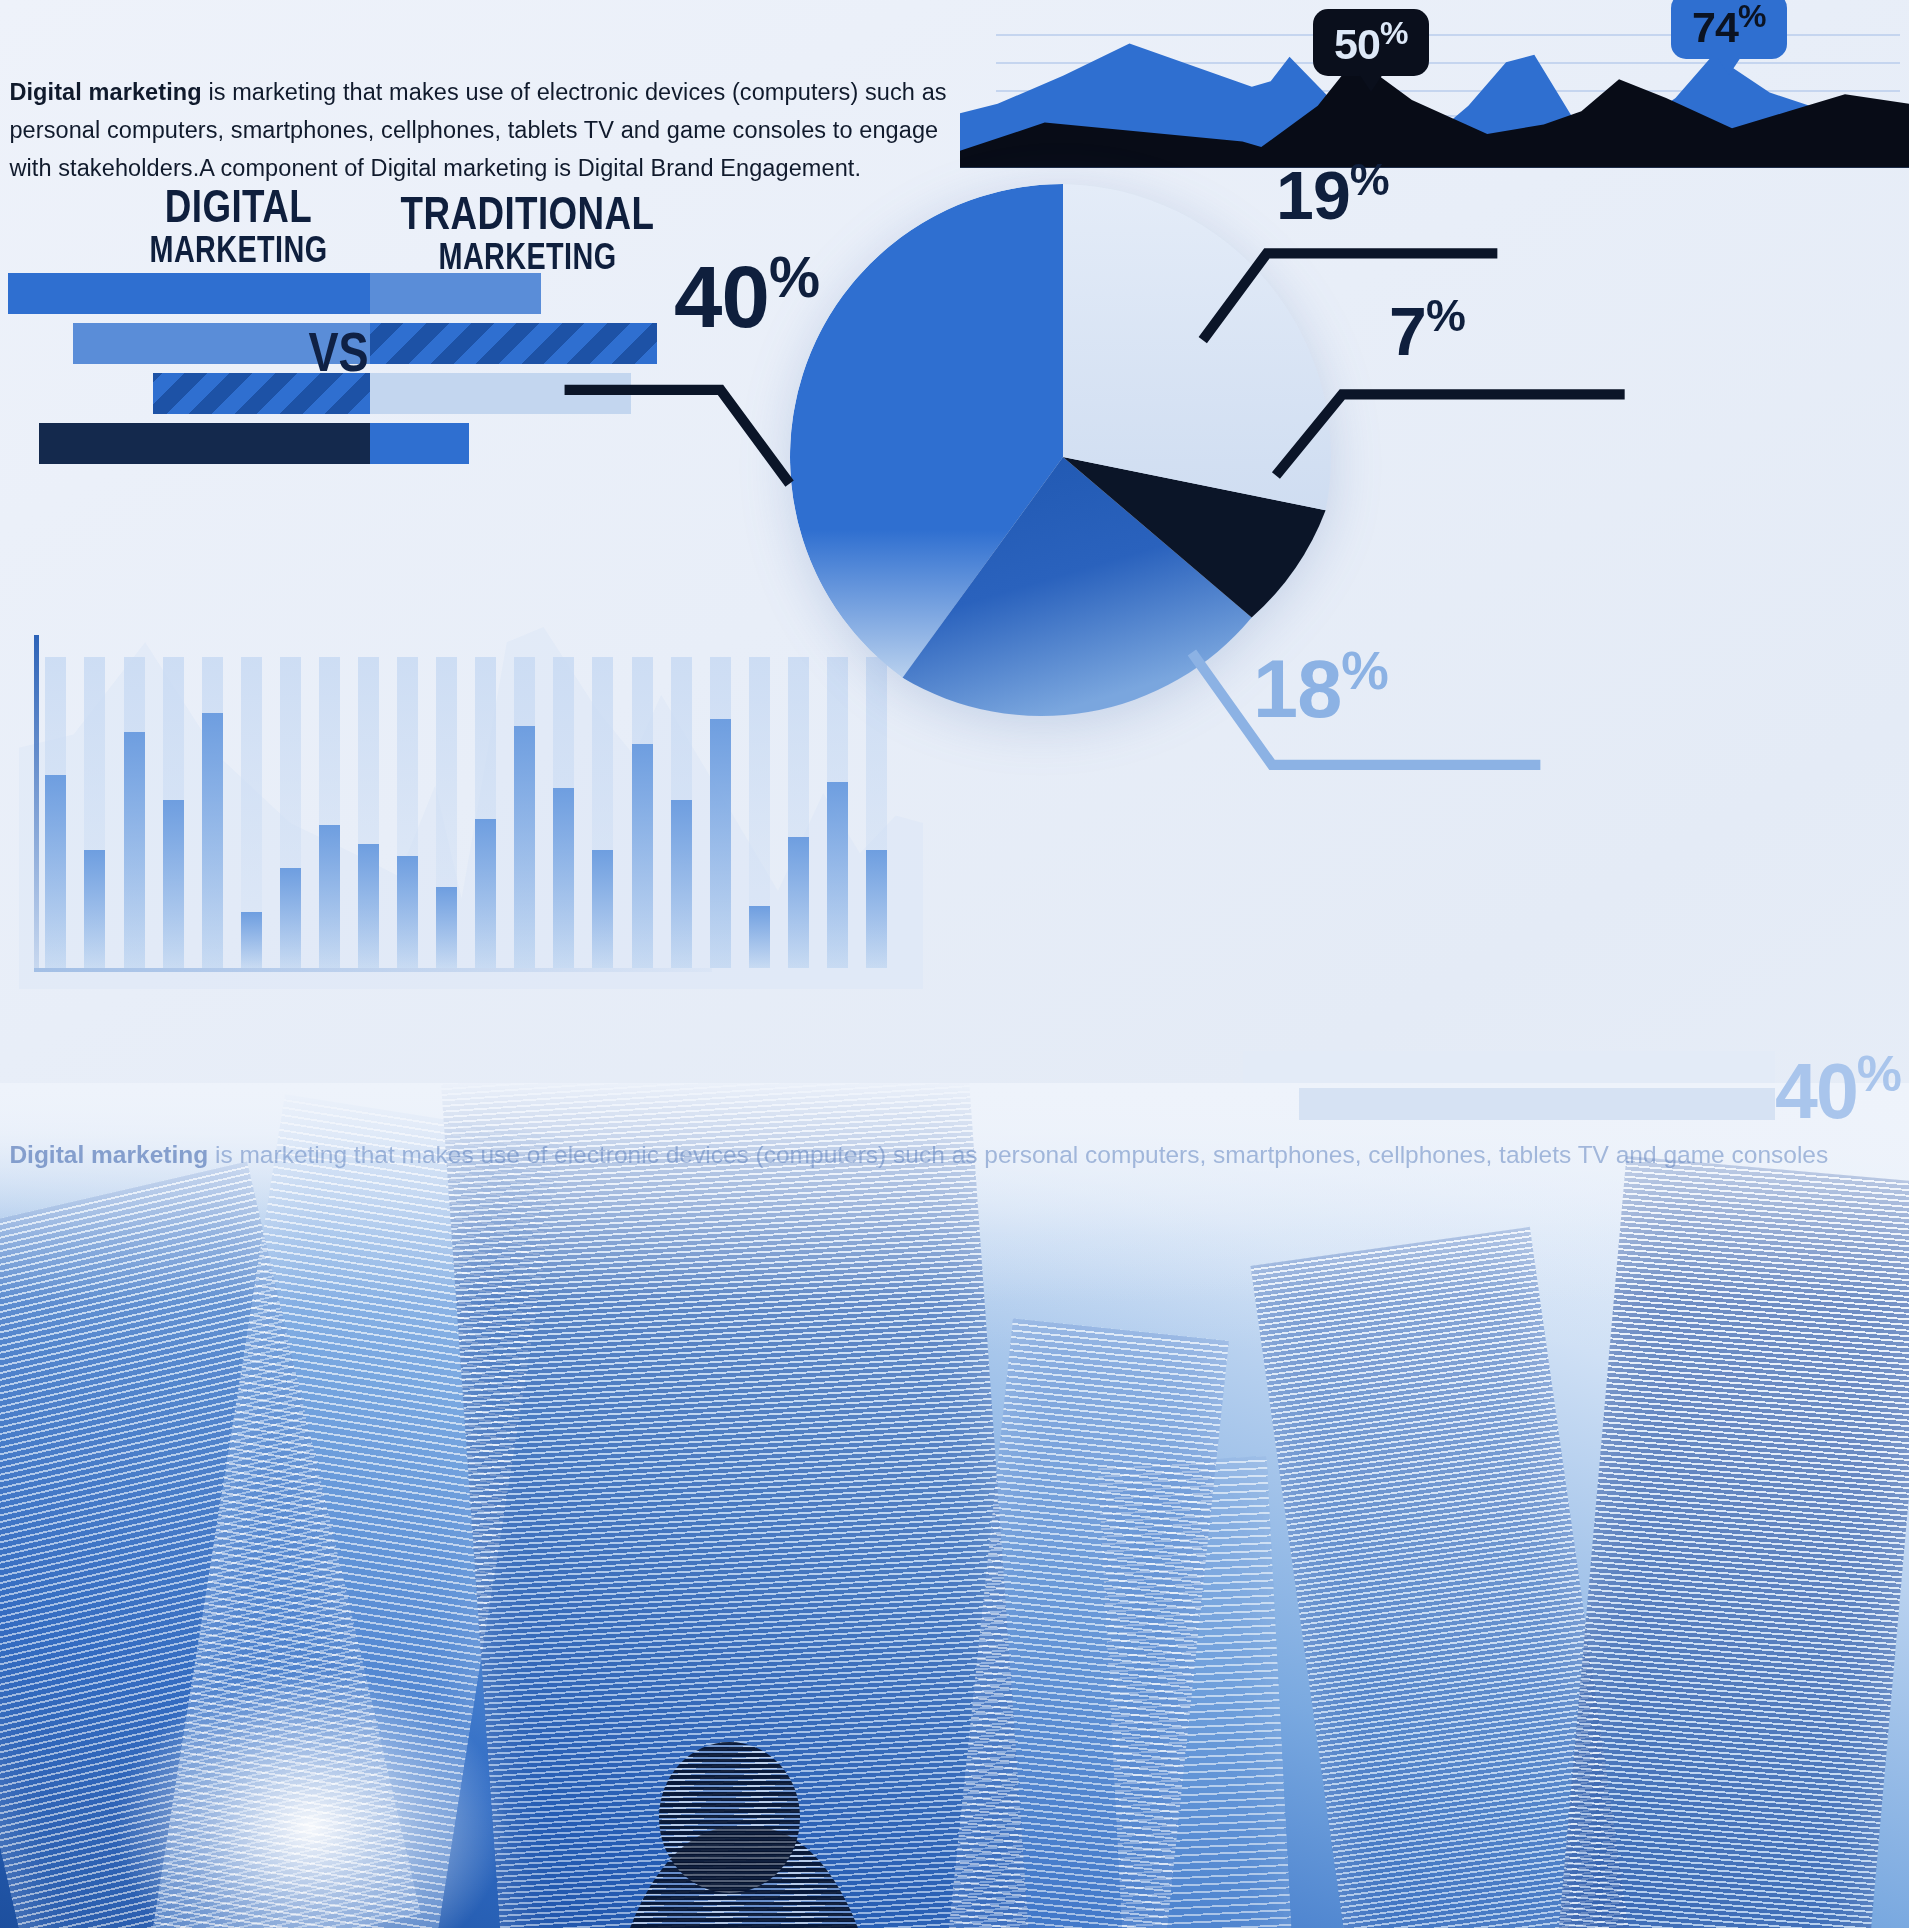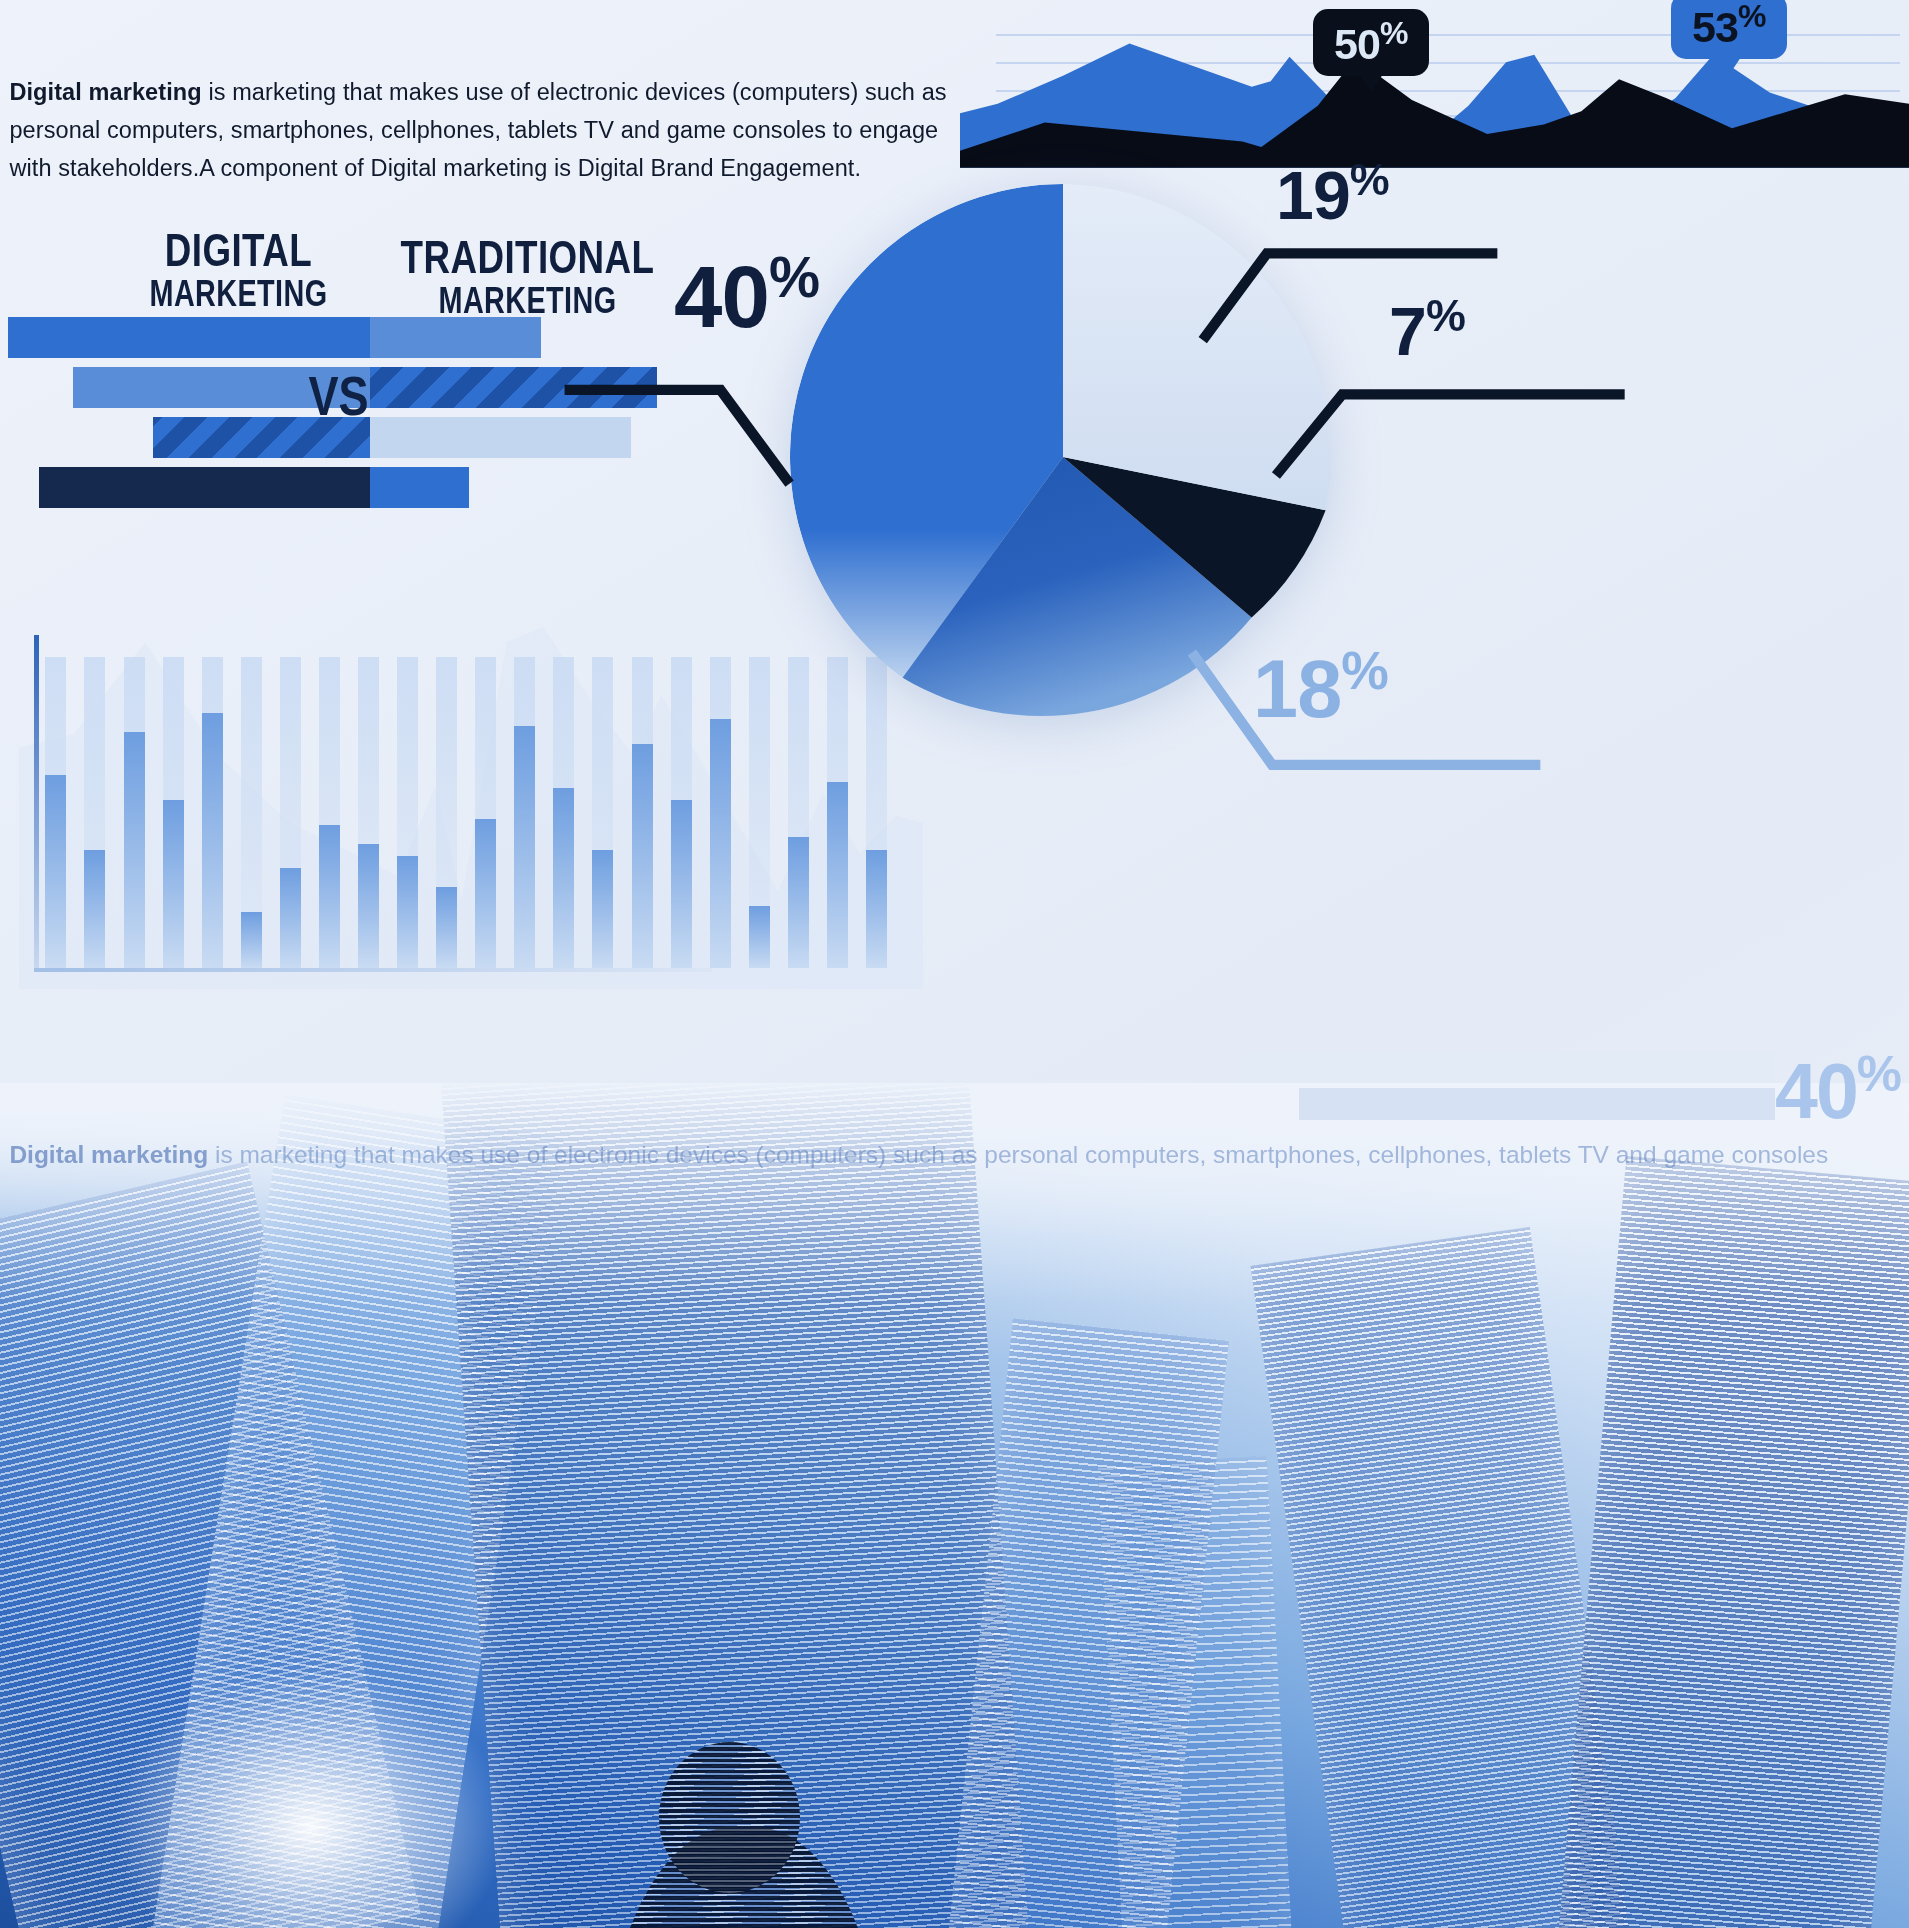--- a/index.html
+++ b/index.html
@@ -59,21 +59,21 @@
      font-size:43px;font-weight:700;letter-spacing:-0.9px;line-height:1;}
   .badge .pc{font-size:32px;vertical-align:super;}
   .badge-dark{background:#0a0f1c;color:#dde8f7;}
   .badge-blue{background:#2f6fd0;color:#0b1322;}
   .badge:after{content:"";position:absolute;left:50%;bottom:-16px;margin-left:-12.2px;
      width:0;height:0;border-left:12.2px solid transparent;border-right:12.2px solid transparent;}
   .badge-dark:after{border-top:18px solid #0a0f1c;}
   .badge-blue:after{border-top:18px solid #2f6fd0;}
 
   
-  .vs-block{position:absolute;left:0px;top:174px;width:697px;height:282px;margin-top:44px;}
+  .vs-block{position:absolute;left:0px;top:174px;width:697px;height:282px;}
   .hd{position:absolute;text-align:center;color:#0f1f3d;}
   .hd .l1{font-size:46px;font-weight:700;letter-spacing:0.5px;line-height:47px;
       transform:scaleX(.80);transform-origin:center;}
   .hd .l2{font-size:36px;font-weight:700;letter-spacing:0.5px;line-height:40px;
       transform:scaleX(.80);transform-origin:center;}
   .hd-d{left:55px;top:9.4px;width:367px;}
   .hd-t{left:311px;top:16px;width:433px;}
   .vs-text{position:absolute;left:301px;top:146px;width:75px;text-align:center;
       font-size:55px;font-weight:700;color:#0f2145;transform:scaleX(.82);}
   .bar{position:absolute;height:41px;}
@@ -144,21 +144,21 @@
       <div class="gl" style="top:137px"></div>
     </div>
     <svg width="949" height="168" viewBox="0 0 1008 178" style="position:absolute;left:0;top:0">
       <polygon fill="#2f6fd0" points="0,178 0,120 40,110 110,80 180,46 310,92 330,86 350,60 420,132 450,140 500,146 540,112 580,66 610,58 660,140 700,146 760,104 800,58 860,98 920,118 1008,120 1008,178"></polygon>
       <polygon fill="#080c17" points="0,178 0,160 90,130 300,150 320,156 380,112 420,62 480,106 560,142 620,132 660,118 700,84 750,104 820,136 880,118 940,100 1008,110 1008,178"></polygon>
     </svg>
     <div class="badge badge-dark" style="left:353px;top:9.4px;">
       <span>50</span><span class="pc">%</span>
     </div>
     <div class="badge badge-blue" style="left:711px;top:-7.5px;">
-      <span>53</span><span class="pc">%</span>
+      <span>74</span><span class="pc">%</span>
     </div>
   </div>
 
   <div class="vs-block">
     <div class="hd hd-d">
       <div class="l1">DIGITAL</div>
       <div class="l2">MARKETING</div>
     </div>
     <div class="hd hd-t">
       <div class="l1">TRADITIONAL</div>

